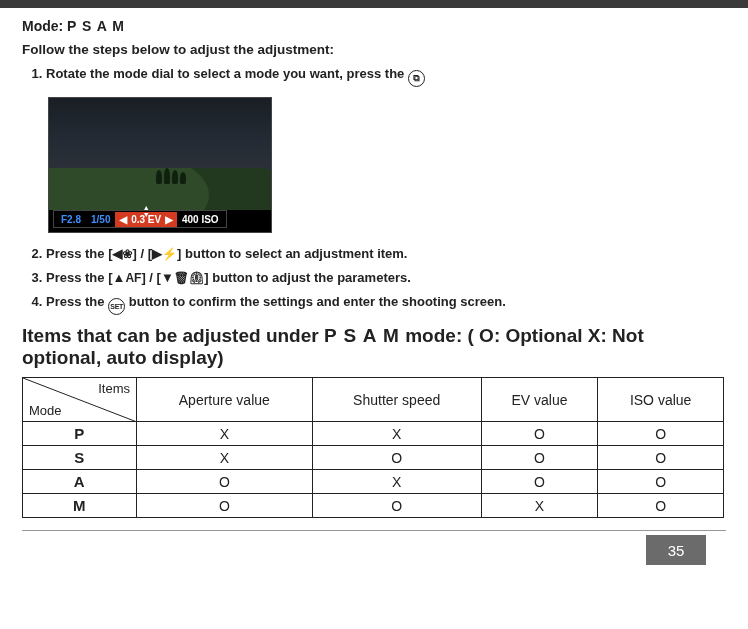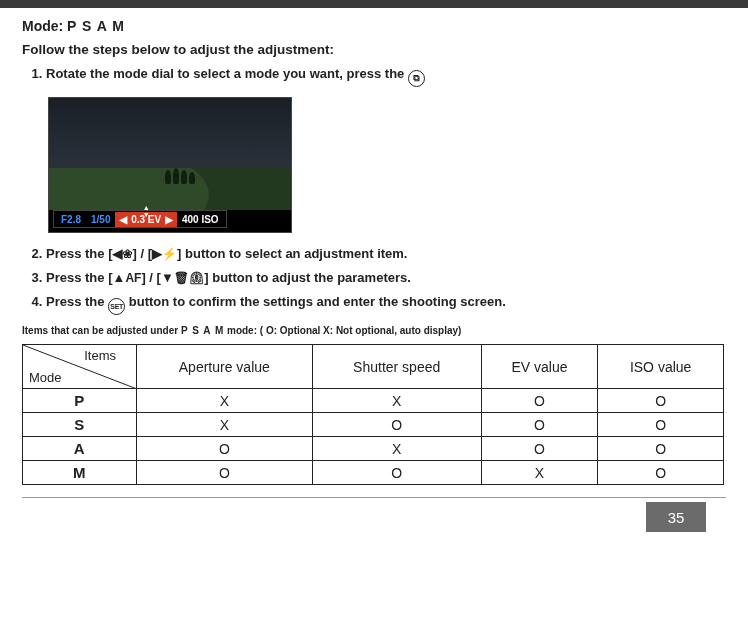--- a/index.html
+++ b/index.html
@@ -54,21 +54,21 @@
     vertical-align: -3px;
     padding: 0;
     line-height: 1;
     font-style: normal;
   }
   .set-btn { font-size: 7px; letter-spacing: -0.3px; }
   .bracket { font-weight: bold; }
 
   
   .screenshot {
-    width: 244px;
+    width: 224px;
     height: 136px;
     margin: 4px 16px 12px 26px;
     background: linear-gradient(to bottom,
        #1a1f25 0%, #232a33 30%, #2c3139 55%, #2b3238 58%,
        #000 58%, #000 100%);
     position: relative;
     border: 1px solid #444;
   }
   .hills {
     position: absolute;
@@ -131,21 +131,21 @@
     position: relative;
   }
   .band .arrows-vert {
     position:absolute; top:-8px; left:50%; transform:translateX(-50%);
     color:#fff; font-size:7px; line-height:7px; text-align:center;
   }
   .band .iso { color:#fff; }
 
   .table-intro {
     font-weight: bold;
-    font-size: 10px;
+    font-size: 19px;
     margin: 6px 0 8px 0;
   }
   table.modes {
     border-collapse: collapse;
     width: 702px;
     margin-left: 0;
     font-size: 14px;
   }
   table.modes th, table.modes td {
     border: 1px solid #222;
@@ -154,21 +154,21 @@
   }
   table.modes th { font-weight: normal; }
   .diag-cell {
     width: 114px;
     height: 44px;
     position: relative;
     padding: 0 !important;
   }
   .diag-cell svg { position:absolute; inset:0; }
   .diag-top {
-    position: absolute; top: 3px; right: 20px; font-size: 13px;
+    position: absolute; top: 3px; right: 6px; font-size: 13px;
   }
   .diag-bot {
     position: absolute; bottom: 3px; left: 6px; font-size: 13px;
   }
   .mode-col { font-weight: bold; font-size: 15px; letter-spacing: 0.5px; }
 
   .footer {
     margin-top: 12px;
     border-top: 1px solid #999;
     display: flex;

